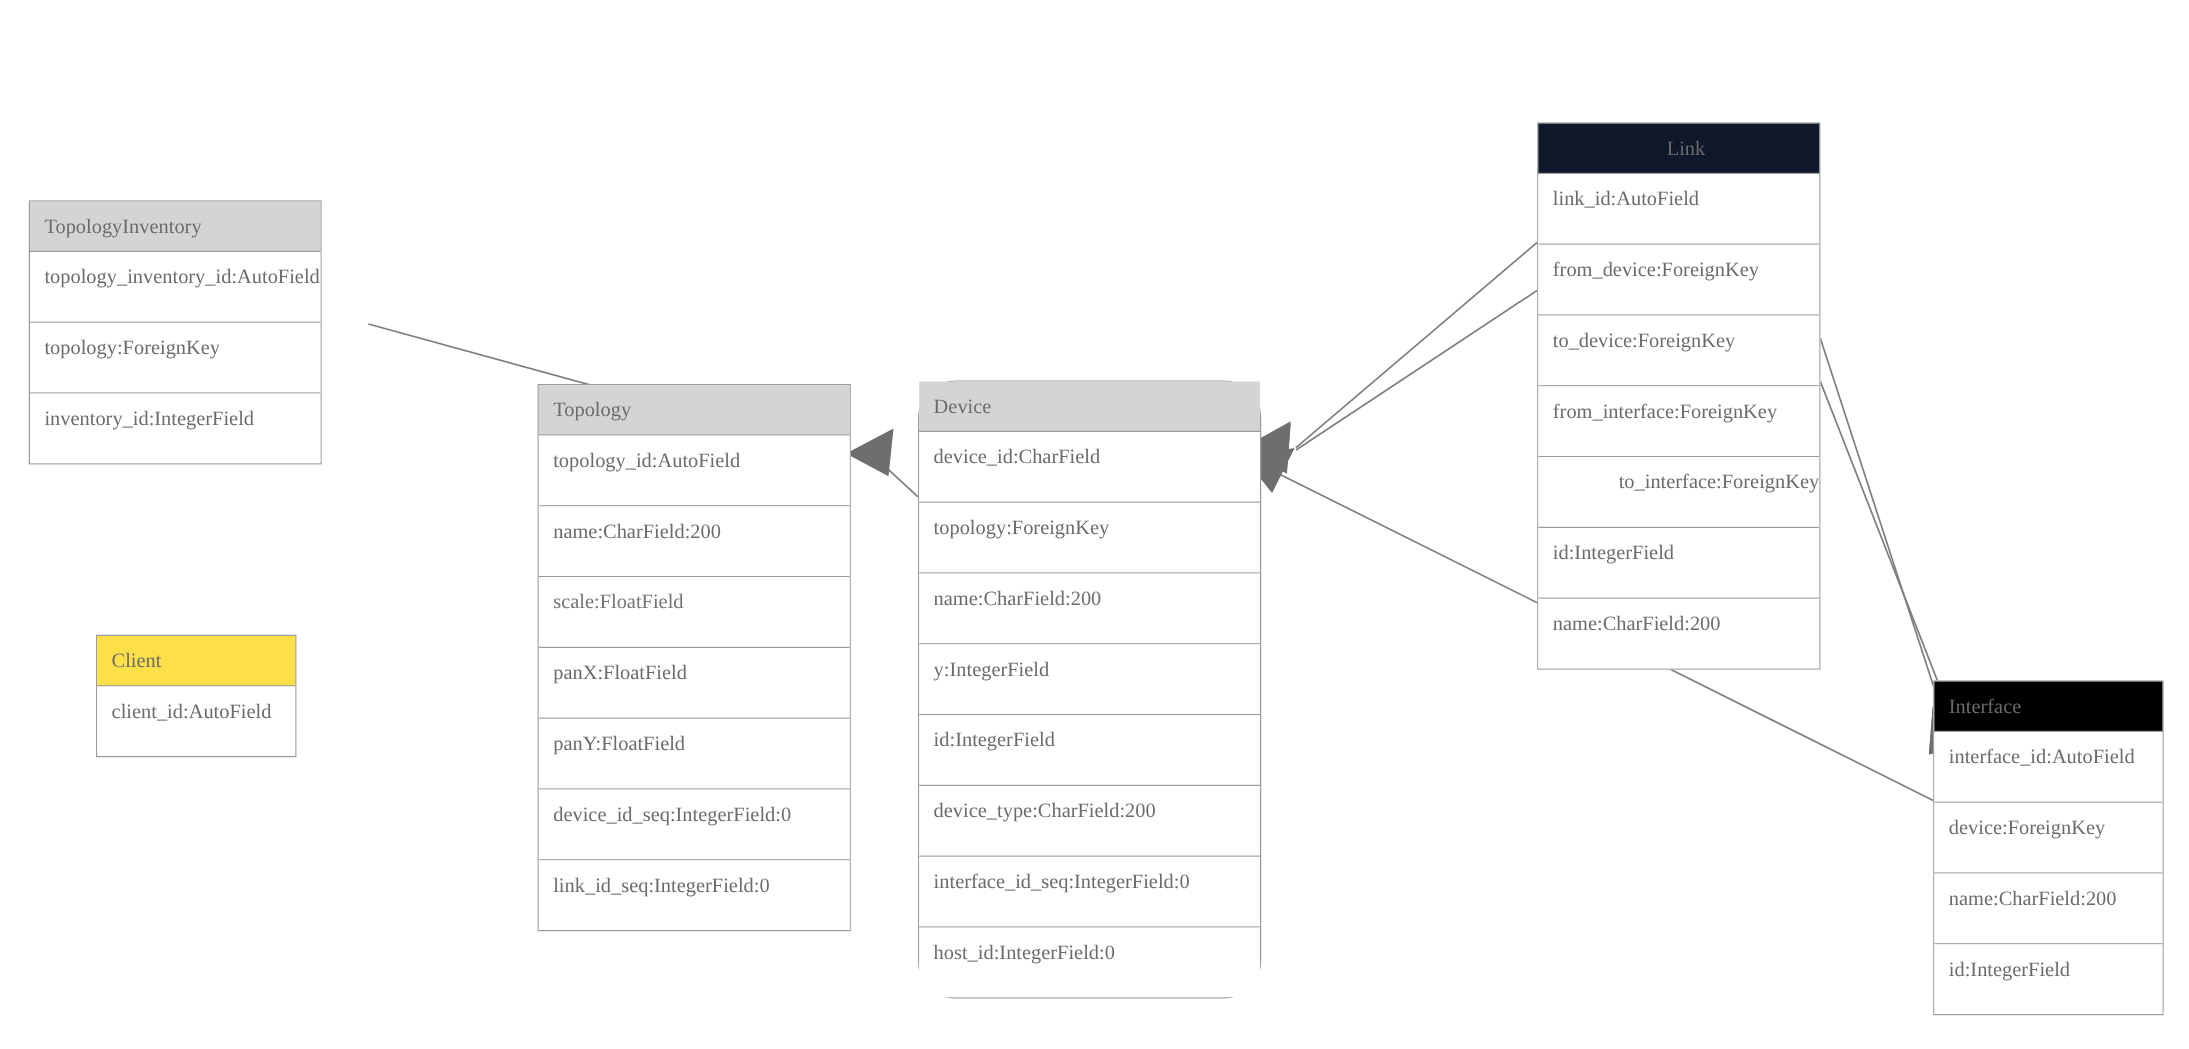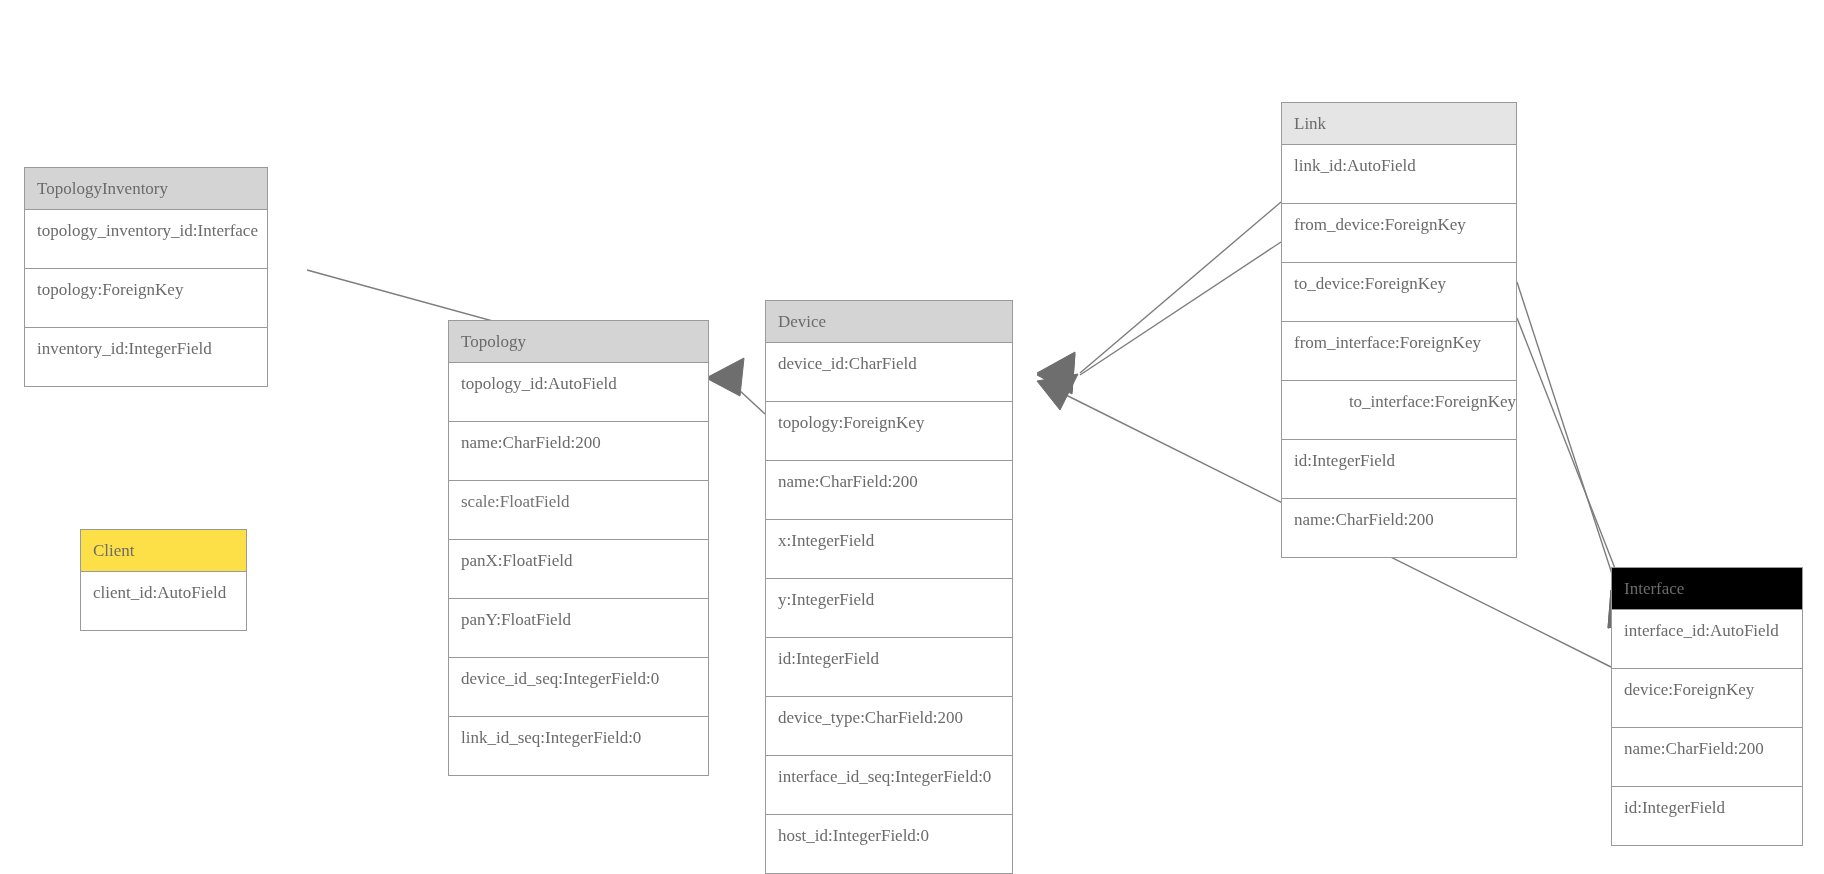--- a/index.html
+++ b/index.html
@@ -93,21 +93,21 @@
       <g>
         <path d="M 1517,318 L 1634,617" stroke="#7d7d7d" stroke-width="1.4" fill="none"></path>
         <path d="M 1611,590 L 1646,618 L 1608,628 Z" fill="#6e6e6e" stroke="#6e6e6e" stroke-width="1"></path>
       </g>
     </svg>
 
   <div id="entity-layer">
       <div class="entity" style="left: 24px; top: 167px; width: 244px; border-color: rgb(154, 154, 154);">
         <div class="entity-header" style="background: rgb(212, 212, 212); color: rgb(107, 107, 107); border-bottom-color: rgb(154, 154, 154);">TopologyInventory</div>
         <div class="entity-rows">
-          <div class="entity-row" style="color: rgb(107, 107, 107); border-bottom-color: rgb(154, 154, 154);">topology_inventory_id:Interface</div>
+          <div class="entity-row" style="color: rgb(107, 107, 107); border-bottom-color: rgb(154, 154, 154);">topology_inventory_id:AutoField</div>
           <div class="entity-row" style="color: rgb(107, 107, 107); border-bottom-color: rgb(154, 154, 154);">topology:ForeignKey</div>
           <div class="entity-row" style="color: rgb(107, 107, 107); border-bottom-color: rgb(154, 154, 154);">inventory_id:IntegerField</div>
         </div>
       </div>
       <div class="entity" style="left: 80px; top: 529px; width: 167px; border-color: rgb(154, 154, 154);">
         <div class="entity-header" style="background: #fde047; color: rgb(107, 107, 107); border-bottom-color: rgb(154, 154, 154);">Client</div>
         <div class="entity-rows">
           <div class="entity-row" style="color: rgb(107, 107, 107); border-bottom-color: rgb(154, 154, 154);">client_id:AutoField</div>
         </div>
       </div>
@@ -116,36 +116,35 @@
         <div class="entity-rows">
           <div class="entity-row" style="color: rgb(107, 107, 107); border-bottom-color: rgb(154, 154, 154);">topology_id:AutoField</div>
           <div class="entity-row" style="color: rgb(107, 107, 107); border-bottom-color: rgb(154, 154, 154);">name:CharField:200</div>
           <div class="entity-row" style="color: #737373; border-bottom-color: rgb(154, 154, 154);">scale:FloatField</div>
           <div class="entity-row" style="color: rgb(107, 107, 107); border-bottom-color: rgb(154, 154, 154);">panX:FloatField</div>
           <div class="entity-row" style="color: rgb(107, 107, 107); border-bottom-color: rgb(154, 154, 154);">panY:FloatField</div>
           <div class="entity-row" style="color: rgb(107, 107, 107); border-bottom-color: rgb(154, 154, 154);">device_id_seq:IntegerField:0</div>
           <div class="entity-row" style="color: rgb(107, 107, 107); border-bottom-color: rgb(154, 154, 154);">link_id_seq:IntegerField:0</div>
         </div>
       </div>
-      <div class="entity" style="left: 765px; top: 300px; width: 248px; border-color: rgb(154, 154, 154);">
+      <div class="entity" style="left: 765px; top: 317px; width: 286px; border-color: rgb(154, 154, 154); border-radius: 31px;">
         <div class="entity-header" style="background: rgb(212, 212, 212); color: rgb(107, 107, 107); border-bottom-color: rgb(154, 154, 154);">Device</div>
         <div class="entity-rows">
           <div class="entity-row" style="color: rgb(107, 107, 107); border-bottom-color: rgb(154, 154, 154);">device_id:CharField</div>
           <div class="entity-row" style="color: rgb(107, 107, 107); border-bottom-color: rgb(154, 154, 154);">topology:ForeignKey</div>
           <div class="entity-row" style="color: rgb(107, 107, 107); border-bottom-color: rgb(154, 154, 154);">name:CharField:200</div>
-          <div class="entity-row" style="color: rgb(107, 107, 107); border-bottom-color: rgb(154, 154, 154);">x:IntegerField</div>
           <div class="entity-row" style="color: rgb(107, 107, 107); border-bottom-color: rgb(154, 154, 154);">y:IntegerField</div>
           <div class="entity-row" style="color: rgb(107, 107, 107); border-bottom-color: rgb(154, 154, 154);">id:IntegerField</div>
           <div class="entity-row" style="color: rgb(107, 107, 107); border-bottom-color: rgb(154, 154, 154);">device_type:CharField:200</div>
           <div class="entity-row" style="color: rgb(107, 107, 107); border-bottom-color: rgb(154, 154, 154);">interface_id_seq:IntegerField:0</div>
           <div class="entity-row" style="color: rgb(107, 107, 107); border-bottom-color: rgb(154, 154, 154);">host_id:IntegerField:0</div>
         </div>
       </div>
       <div class="entity" style="left: 1281px; top: 102px; width: 236px; border-color: rgb(154, 154, 154);">
-        <div class="entity-header" style="background: #e5e5e5; color: rgb(107, 107, 107); border-bottom-color: rgb(154, 154, 154);">Link</div>
+        <div class="entity-header" style="background: #0f172a; color: rgb(107, 107, 107); border-bottom-color: rgb(154, 154, 154); text-align: center;">Link</div>
         <div class="entity-rows">
           <div class="entity-row" style="color: rgb(107, 107, 107); border-bottom-color: rgb(154, 154, 154);">link_id:AutoField</div>
           <div class="entity-row" style="color: rgb(107, 107, 107); border-bottom-color: rgb(154, 154, 154);">from_device:ForeignKey</div>
           <div class="entity-row" style="color: rgb(107, 107, 107); border-bottom-color: rgb(154, 154, 154);">to_device:ForeignKey</div>
           <div class="entity-row" style="color: rgb(107, 107, 107); border-bottom-color: rgb(154, 154, 154);">from_interface:ForeignKey</div>
           <div class="entity-row" style="color: rgb(107, 107, 107); border-bottom-color: rgb(154, 154, 154); text-align: right;">to_interface:ForeignKey</div>
           <div class="entity-row" style="color: rgb(107, 107, 107); border-bottom-color: rgb(154, 154, 154);">id:IntegerField</div>
           <div class="entity-row" style="color: rgb(107, 107, 107); border-bottom-color: rgb(154, 154, 154);">name:CharField:200</div>
         </div>
       </div>

